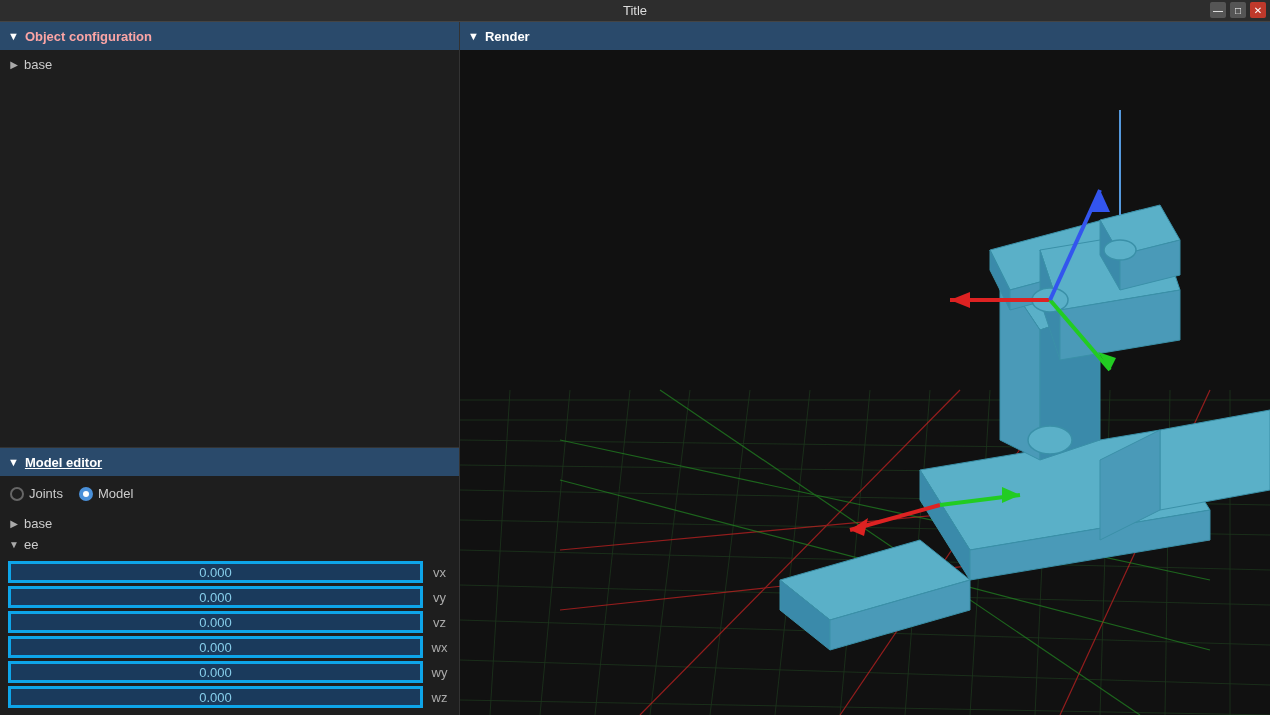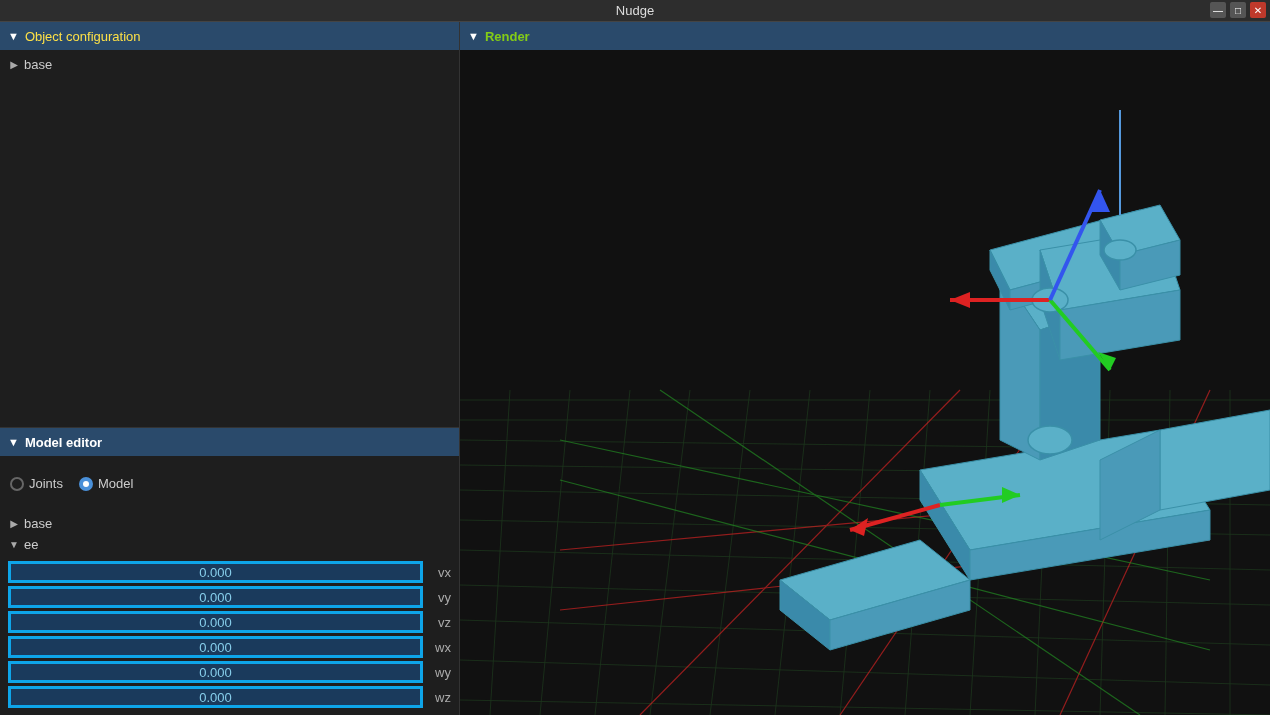--- a/index.html
+++ b/index.html
@@ -77,23 +77,23 @@
       align-items: center;
       padding: 0 8px;
       gap: 6px;
       flex-shrink: 0;
     }
     .panel-header-icon {
       color: #fff;
       font-size: 11px;
     }
     .panel-header-title {
-      color: #fde047;
-      font-size: 13px;
-      font-weight: normal;
+      color: #fca5a5;
+      font-size: 13px;
+      font-weight: bold;
     }
 
     
     .object-config-section {
       flex: 1;
       padding: 4px 0;
     }
     .tree-item {
       display: flex;
       align-items: center;
@@ -126,27 +126,28 @@
       gap: 6px;
     }
     .model-editor-header-icon {
       color: #fff;
       font-size: 11px;
     }
     .model-editor-header-title {
       color: #fff;
       font-size: 13px;
       font-weight: bold;
+      text-decoration: underline;
     }
 
     
     .radio-row {
       display: flex;
       align-items: center;
-      padding: 20px 10px;
+      padding: 10px 10px;
       gap: 16px;
       background: #1e1e1e;
     }
     .radio-item {
       display: flex;
       align-items: center;
       gap: 5px;
       cursor: pointer;
     }
     .radio-circle {
@@ -197,21 +198,21 @@
       background: #1a3a5c;
       border: 3px solid #0ea5e9;
       color: #87ceeb;
       font-size: 13px;
       text-align: center;
       padding: 0 4px;
       outline: none;
     }
     .field-label {
       width: 28px;
-      text-align: right;
+      text-align: center;
       padding-left: 5px;
       color: #aaa;
       font-size: 13px;
     }
 
     
     .right-panel {
       flex: 1;
       height: 693px;
       display: flex;
@@ -224,42 +225,42 @@
       align-items: center;
       padding: 0 8px;
       gap: 6px;
       flex-shrink: 0;
     }
     .render-header-icon {
       color: #fff;
       font-size: 11px;
     }
     .render-header-title {
-      color: #84cc16;
+      color: #ffffff;
       font-size: 13px;
       font-weight: bold;
     }
     .render-viewport {
       flex: 1;
       background: #111;
       position: relative;
       overflow: hidden;
     }
 
     
     .viewport-svg {
       width: 100%;
       height: 100%;
     }
   </style>
 </head>
 <body>
 
 <div class="title-bar">
-  <span class="title-bar-title">Nudge</span>
+  <span class="title-bar-title">Title</span>
   <div class="title-bar-controls">
     <button class="tb-btn tb-min">—</button>
     <button class="tb-btn tb-max">□</button>
     <button class="tb-btn tb-close">✕</button>
   </div>
 </div>
 
 <div class="main-layout">
 
   <div class="left-panel">

